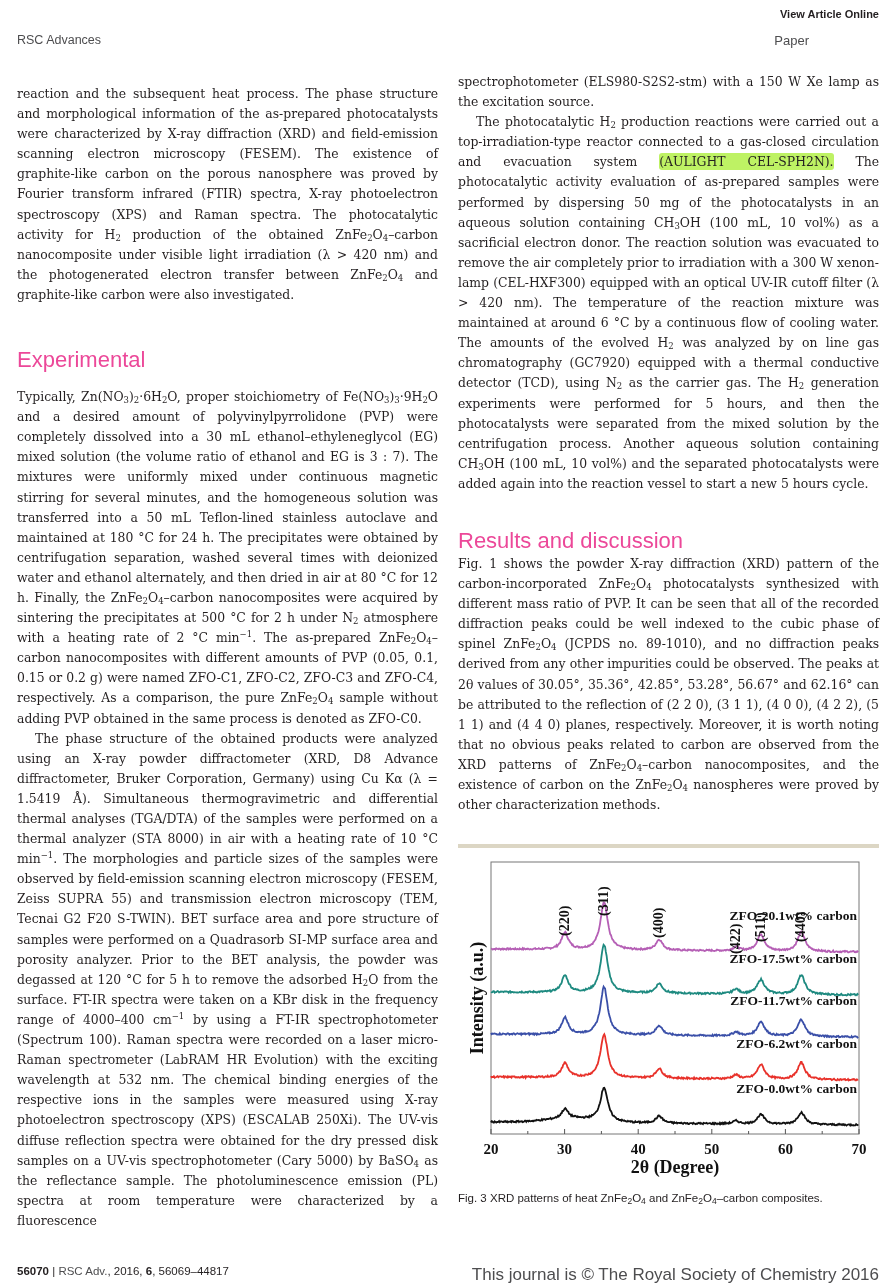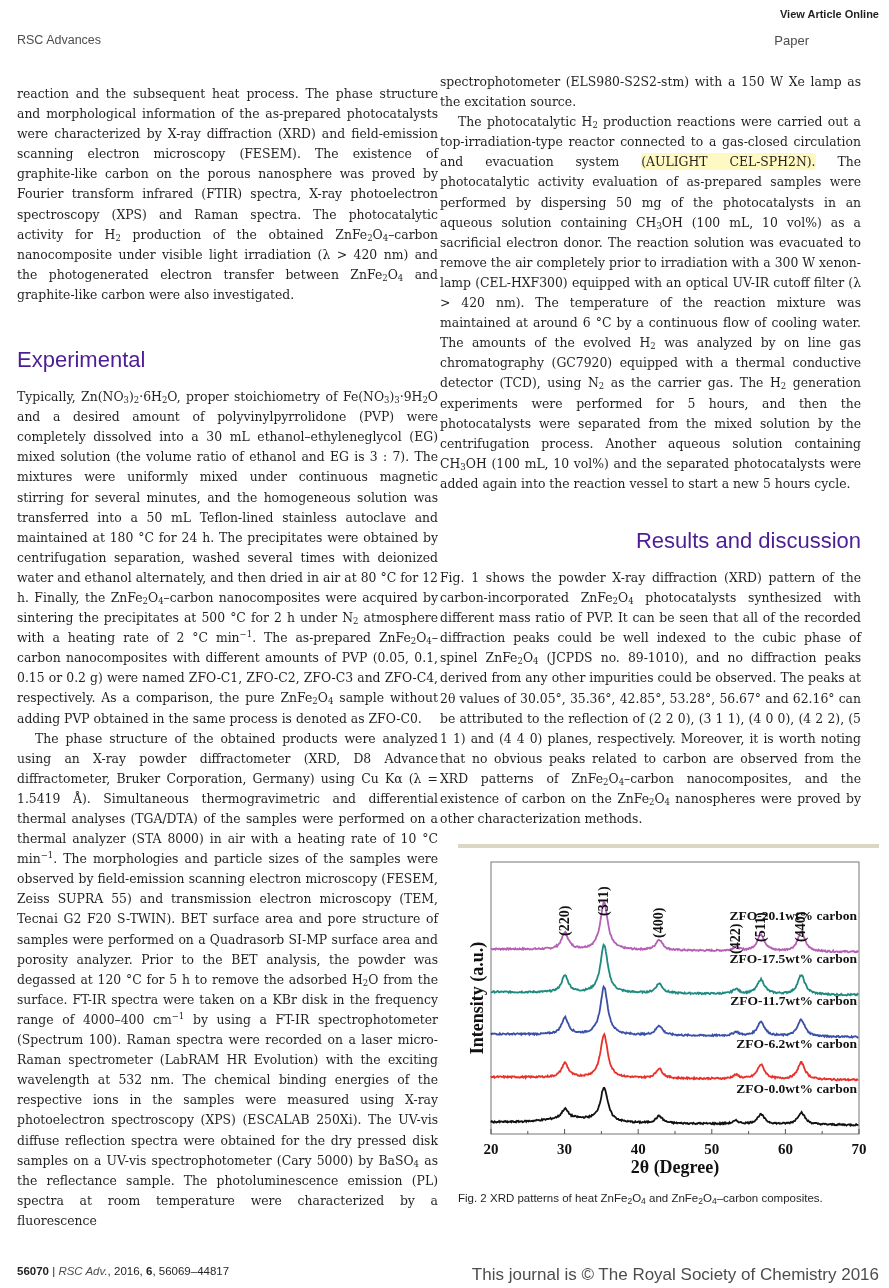--- a/index.html
+++ b/index.html
@@ -7,38 +7,38 @@
   .serif { font-family: "DejaVu Serif", "Liberation Serif", serif; }
   .sans { font-family: "Liberation Sans", "DejaVu Sans", sans-serif; }
 
   .view-online { position: absolute; top: 8px; right: 10px; font-size: 11px; font-weight: bold; color: #231f20; text-decoration: none; cursor: pointer; }
   .running-head { position: absolute; top: 33px; left: 0; width: 819px; height: 16px; }
   .rh-left { position: absolute; left: 17px; font-size: 12.5px; color: #4d4d4f; }
   .rh-right { position: absolute; right: 10px; font-size: 13px; color: #4d4d4f; }
 
   .col { position: absolute; top: 72px; width: 421px; }
   .col-left { left: 17px; margin-top: 12px; }
-  .col-right { left: 440px; }
+  .col-right { left: 458px; }
 
   p.body { font-size: 12.4px; line-height: 20.1px; margin: 0; text-align: justify; hyphens: none; }
   p.indent { text-indent: 18px; }
-  h2.sec { font-family: "Liberation Sans", "DejaVu Sans", sans-serif; font-weight: normal; font-size: 22px; margin: 0; color: #4c1d95; }
+  h2.sec { font-family: "Liberation Sans", "DejaVu Sans", sans-serif; font-weight: normal; font-size: 22px; margin: 0; color: #ec4899; }
   sub { font-size: 8.5px; vertical-align: -2px; line-height: 0; }
   sup { font-size: 8.5px; vertical-align: 5px; line-height: 0; }
-  .hl { background: #fef9c3; padding: 1px 0; border-radius: 3px; }
+  .hl { background: #bef264; padding: 1px 0; border-radius: 3px; }
 
   .fig-rule { position: absolute; left: 458px; top: 844px; width: 421px; height: 4px; background: #dcd6c4; }
   .figure { position: absolute; left: 458px; top: 852px; width: 421px; height: 330px; }
   .caption { position: absolute; left: 458px; top: 1190px; width: 421px; font-size: 11.5px; line-height: 16px; text-align: justify; }
   .cap-label { }
 
   .footer-left { position: absolute; left: 17px; top: 1265px; font-size: 11.5px; color: #231f20; }
   .footer-right { position: absolute; right: 10px; top: 1265px; font-size: 17px; color: #4d4d4f; }
   .fl-page { font-weight: bold; }
-  .fl-journal { font-style: italic; color: #4d4d4f; }
+  .fl-journal { color: #4d4d4f; }
   .fl-vol { font-weight: bold; }
 </style>
 </head>
 <body>
 
 <a class="view-online sans">View Article Online</a>
 <div class="running-head sans">
   <span class="rh-left">RSC Advances</span>
   <span class="rh-right">Paper</span>
 </div>
@@ -50,21 +50,21 @@
 
   <p class="body"><span>Typically, Zn(NO</span><sub>3</sub><span>)</span><sub>2</sub><span>·6H</span><sub>2</sub><span>O, proper stoichiometry of Fe(NO</span><sub>3</sub><span>)</span><sub>3</sub><span>·9H</span><sub>2</sub><span>O and a desired amount of polyvinylpyrrolidone (PVP) were completely dissolved into a 30 mL ethanol–ethyleneglycol (EG) mixed solution (the volume ratio of ethanol and EG is 3 : 7). The mixtures were uniformly mixed under continuous magnetic stirring for several minutes, and the homogeneous solution was transferred into a 50 mL Teflon-lined stainless autoclave and maintained at 180 °C for 24 h. The precipitates were obtained by centrifugation separation, washed several times with deionized water and ethanol alternately, and then dried in air at 80 °C for 12 h. Finally, the ZnFe</span><sub>2</sub><span>O</span><sub>4</sub><span>–carbon nanocomposites were acquired by sintering the precipitates at 500 °C for 2 h under N</span><sub>2</sub><span> atmosphere with a heating rate of 2 °C min</span><sup>−1</sup><span>. The as-prepared ZnFe</span><sub>2</sub><span>O</span><sub>4</sub><span>–carbon nanocomposites with different amounts of PVP (0.05, 0.1, 0.15 or 0.2 g) were named ZFO-C1, ZFO-C2, ZFO-C3 and ZFO-C4, respectively. As a comparison, the pure ZnFe</span><sub>2</sub><span>O</span><sub>4</sub><span> sample without adding PVP obtained in the same process is denoted as ZFO-C0.</span></p>
 
   <p class="body indent"><span>The phase structure of the obtained products were analyzed using an X-ray powder diffractometer (XRD, D8 Advance diffrac­tometer, Bruker Corporation, Germany) using Cu Kα (λ = 1.5419 Å). Simultaneous thermogravimetric and differential thermal analyses (TGA/DTA) of the samples were performed on a thermal analyzer (STA 8000) in air with a heating rate of 10 °C min</span><sup>−1</sup><span>. The morphologies and particle sizes of the samples were observed by field-emission scanning electron microscopy (FESEM, Zeiss SUPRA 55) and transmission electron microscopy (TEM, Tecnai G2 F20 S-TWIN). BET surface area and pore structure of samples were performed on a Quadrasorb SI-MP surface area and porosity analyzer. Prior to the BET analysis, the powder was degassed at 120 °C for 5 h to remove the adsorbed H</span><sub>2</sub><span>O from the surface. FT-IR spectra were taken on a KBr disk in the frequency range of 4000–400 cm</span><sup>−1</sup><span> by using a FT-IR spectrophotometer (Spectrum 100). Raman spectra were recorded on a laser micro-Raman spectrometer (LabRAM HR Evolution) with the exciting wave­length at 532 nm. The chemical binding energies of the respec­tive ions in the samples were measured using X-ray photoelectron spectroscopy (XPS) (ESCALAB 250Xi). The UV-vis diffuse reflec­tion spectra were obtained for the dry pressed disk samples on a UV-vis spectrophotometer (Cary 5000) by BaSO</span><sub>4</sub><span> as the reflec­tance sample. The photoluminescence emission (PL) spectra at room temperature were characterized by a fluorescence</span></p>
 </div>
 
 <div class="col col-right serif">
   <p class="body">spectrophotometer (ELS980-S2S2-stm) with a 150 W Xe lamp as the excitation source.</p>
   <p class="body indent"><span>The photocatalytic H</span><sub>2</sub><span> production reactions were carried out a top-irradiation-type reactor connected to a gas-closed circula­tion and evacuation system </span><span class="hl">(AULIGHT CEL-SPH2N).</span><span> The photo­catalytic activity evaluation of as-prepared samples were performed by dispersing 50 mg of the photocatalysts in an aqueous solution containing CH</span><sub>3</sub><span>OH (100 mL, 10 vol%) as a sacrificial electron donor. The reaction solution was evacuated to remove the air completely prior to irradiation with a 300 W xenon-lamp (CEL-HXF300) equipped with an optical UV-IR cutoff filter (λ &gt; 420 nm). The temperature of the reaction mixture was maintained at around 6 °C by a continuous flow of cooling water. The amounts of the evolved H</span><sub>2</sub><span> was analyzed by on line gas chromatography (GC7920) equipped with a thermal conductive detector (TCD), using N</span><sub>2</sub><span> as the carrier gas. The H</span><sub>2</sub><span> generation experiments were performed for 5 hours, and then the photo­catalysts were separated from the mixed solution by the centri­fugation process. Another aqueous solution containing CH</span><sub>3</sub><span>OH (100 mL, 10 vol%) and the separated photocatalysts were added again into the reaction vessel to start a new 5 hours cycle.</span></p>
 
-  <h2 class="sec" style="margin-top:34px; margin-bottom:14px;text-align:right;">Results and discussion</h2>
+  <h2 class="sec" style="margin-top:34px; ">Results and discussion</h2>
 
   <p class="body"><span>Fig. 1 shows the powder X-ray diffraction (XRD) pattern of the carbon-incorporated ZnFe</span><sub>2</sub><span>O</span><sub>4</sub><span> photocatalysts synthesized with different mass ratio of PVP. It can be seen that all of the recorded diffraction peaks could be well indexed to the cubic phase of spinel ZnFe</span><sub>2</sub><span>O</span><sub>4</sub><span> (JCPDS no. 89-1010), and no diffraction peaks derived from any other impurities could be observed. The peaks at 2θ values of 30.05°, 35.36°, 42.85°, 53.28°, 56.67° and 62.16° can be attributed to the reflection of (2 2 0), (3 1 1), (4 0 0), (4 2 2), (5 1 1) and (4 4 0) planes, respectively. Moreover, it is worth noting that no obvious peaks related to carbon are observed from the XRD patterns of ZnFe</span><sub>2</sub><span>O</span><sub>4</sub><span>–carbon nano­composites, and the existence of carbon on the ZnFe</span><sub>2</sub><span>O</span><sub>4</sub><span> nanospheres were proved by other characterization methods.</span></p>
 </div>
 
 <div class="fig-rule"></div>
 <div class="figure">
   <svg id="xrd-svg" width="421" height="330" viewBox="0 0 421 330">
     <rect x="33" y="10" width="368" height="272" fill="none" stroke="#777" stroke-width="1"></rect>
     <g id="ticks">
         <line x1="33" x2="33" y1="282" y2="277" stroke="#555"></line>
@@ -104,16 +104,16 @@
         <text x="399" y="68" text-anchor="end" font-family="Liberation Serif, serif" font-weight="bold" font-size="13.5" fill="#111">ZFO-20.1wt% carbon</text>
         <text x="399" y="111" text-anchor="end" font-family="Liberation Serif, serif" font-weight="bold" font-size="13.5" fill="#111">ZFO-17.5wt% carbon</text>
         <text x="399" y="153" text-anchor="end" font-family="Liberation Serif, serif" font-weight="bold" font-size="13.5" fill="#111">ZFO-11.7wt% carbon</text>
         <text x="399" y="196" text-anchor="end" font-family="Liberation Serif, serif" font-weight="bold" font-size="13.5" fill="#111">ZFO-6.2wt% carbon</text>
         <text x="399" y="241" text-anchor="end" font-family="Liberation Serif, serif" font-weight="bold" font-size="13.5" fill="#111">ZFO-0.0wt% carbon</text>
       </g>
     <text id="xlabel" x="217" y="321" text-anchor="middle" font-family="Liberation Serif, serif" font-weight="bold" font-size="18" fill="#111">2θ (Degree)</text>
     <text id="ylabel" transform="translate(25,146) rotate(-90)" text-anchor="middle" font-family="Liberation Serif, serif" font-weight="bold" font-size="18" fill="#111">Intensity (a.u.)</text>
   </svg>
 </div>
-<div class="caption sans"><span class="cap-label">Fig. 2</span><span> XRD patterns of heat ZnFe</span><sub>2</sub><span>O</span><sub>4</sub><span> and ZnFe</span><sub>2</sub><span>O</span><sub>4</sub><span>–carbon composites.</span></div>
+<div class="caption sans"><span class="cap-label">Fig. 3</span><span> XRD patterns of heat ZnFe</span><sub>2</sub><span>O</span><sub>4</sub><span> and ZnFe</span><sub>2</sub><span>O</span><sub>4</sub><span>–carbon composites.</span></div>
 
 <div class="footer-left sans"><span class="fl-page">56070</span><span> | </span><span class="fl-journal">RSC Adv.</span><span>, 2016, </span><span class="fl-vol">6</span><span>, 56069–44817</span></div>
 <div class="footer-right sans">This journal is © The Royal Society of Chemistry 2016</div>
 
 </body></html>

